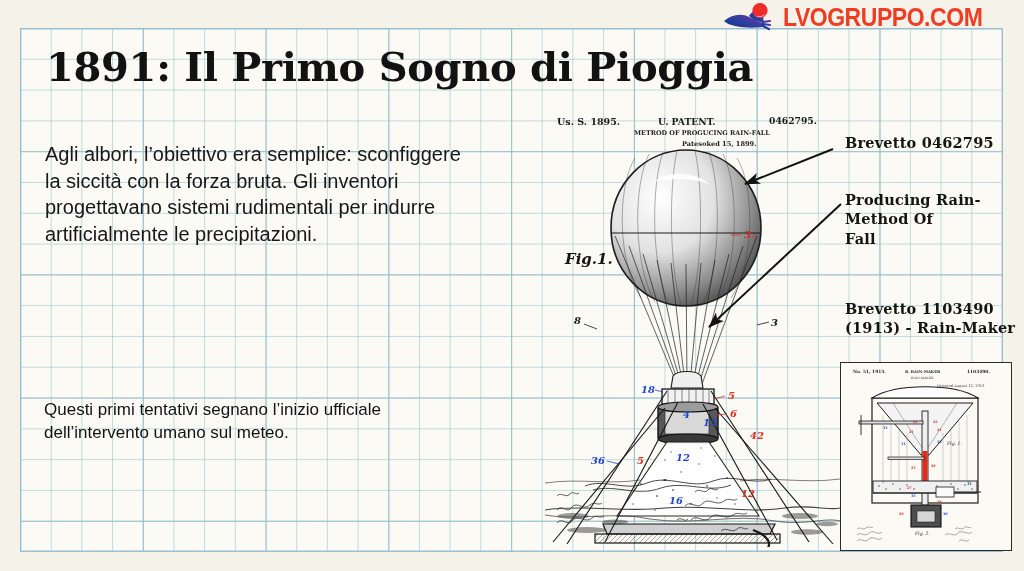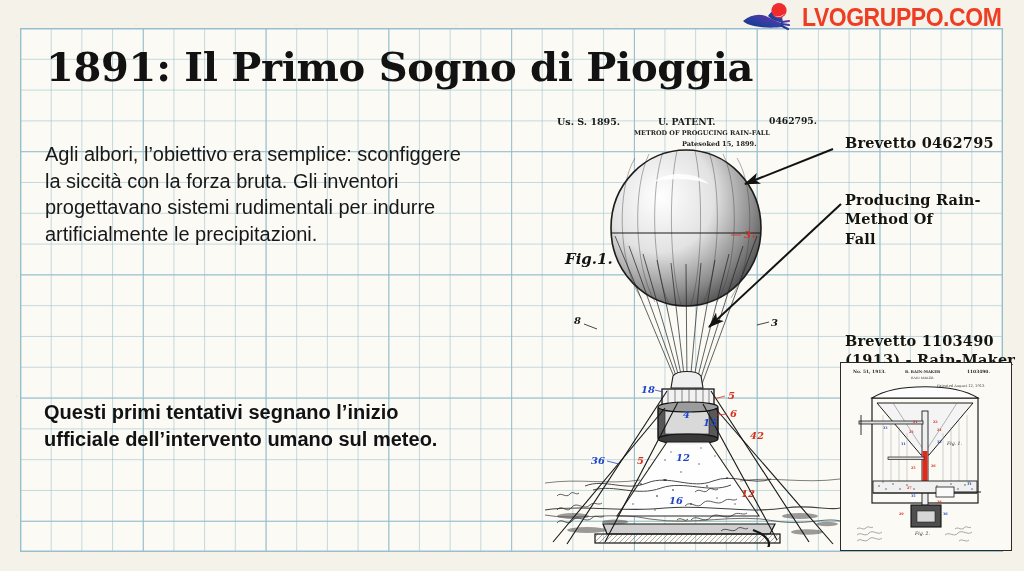--- a/index.html
+++ b/index.html
@@ -49,21 +49,21 @@
       linear-gradient(to right,  rgba(150,190,205,.95) 1.4px, transparent 1.4px),
       linear-gradient(to bottom, rgba(150,190,205,.95) 1.4px, transparent 1.4px);
     background-size: 30.7px 30.8px, 30.7px 30.8px, 122.8px 123.2px, 122.8px 123.2px;
     background-position: 0 0, 0 0, 0 0, 0 0;
     box-shadow: inset 0 0 0 1.4px rgba(150,190,205,.95);
   }
 
   
   #logo {
     position: absolute;
-    right: 5px;
+    right: 24px;
     top: 2px;
     display: flex;
     align-items: center;
     height: 30px;
     z-index: 40;
   }
   #logo-mark {
     width: 60px;
     height: 30px;
     margin-right: 1px;
@@ -107,22 +107,22 @@
   }
   #paragraph-intro {
     font-family: "Liberation Sans", sans-serif;
     font-size: 20px;
     line-height: 1.33;
     color: #17181a;
     margin: 1px;
   }
   #paragraph-conclusion {
     font-family: "Liberation Sans", sans-serif;
-    font-weight: bold;
-    font-size: 20px;
+    font-weight: normal;
+    font-size: 17px;
     line-height: 1.33;
     color: #111214;
     margin: 0;
     position: absolute;
     top: 259px;
     left: 0;
     width: 430px;
   }
 
   
@@ -142,21 +142,21 @@
     font-family: "DejaVu Serif", serif;
     font-weight: bold;
     font-size: 14.5px;
     line-height: 1.33;
     color: #15150f;
     letter-spacing: .2px;
     z-index: 25;
   }
   #annotation-patent-1891   { left: 845px; top: 133px; width: 175px; }
   #annotation-method        { left: 845px; top: 190px; width: 175px; }
-  #annotation-patent-1913   { left: 845px; top: 331px; width: 180px; }
+  #annotation-patent-1913   { left: 845px; top: 299px; width: 180px; }
 
   
   #inset-figure {
     position: absolute;
     left: 840px;
     top: 362px;
     width: 170px;
     height: 187px;
     background: #fbfaf5;
     border: 1.5px solid #2b2b28;

